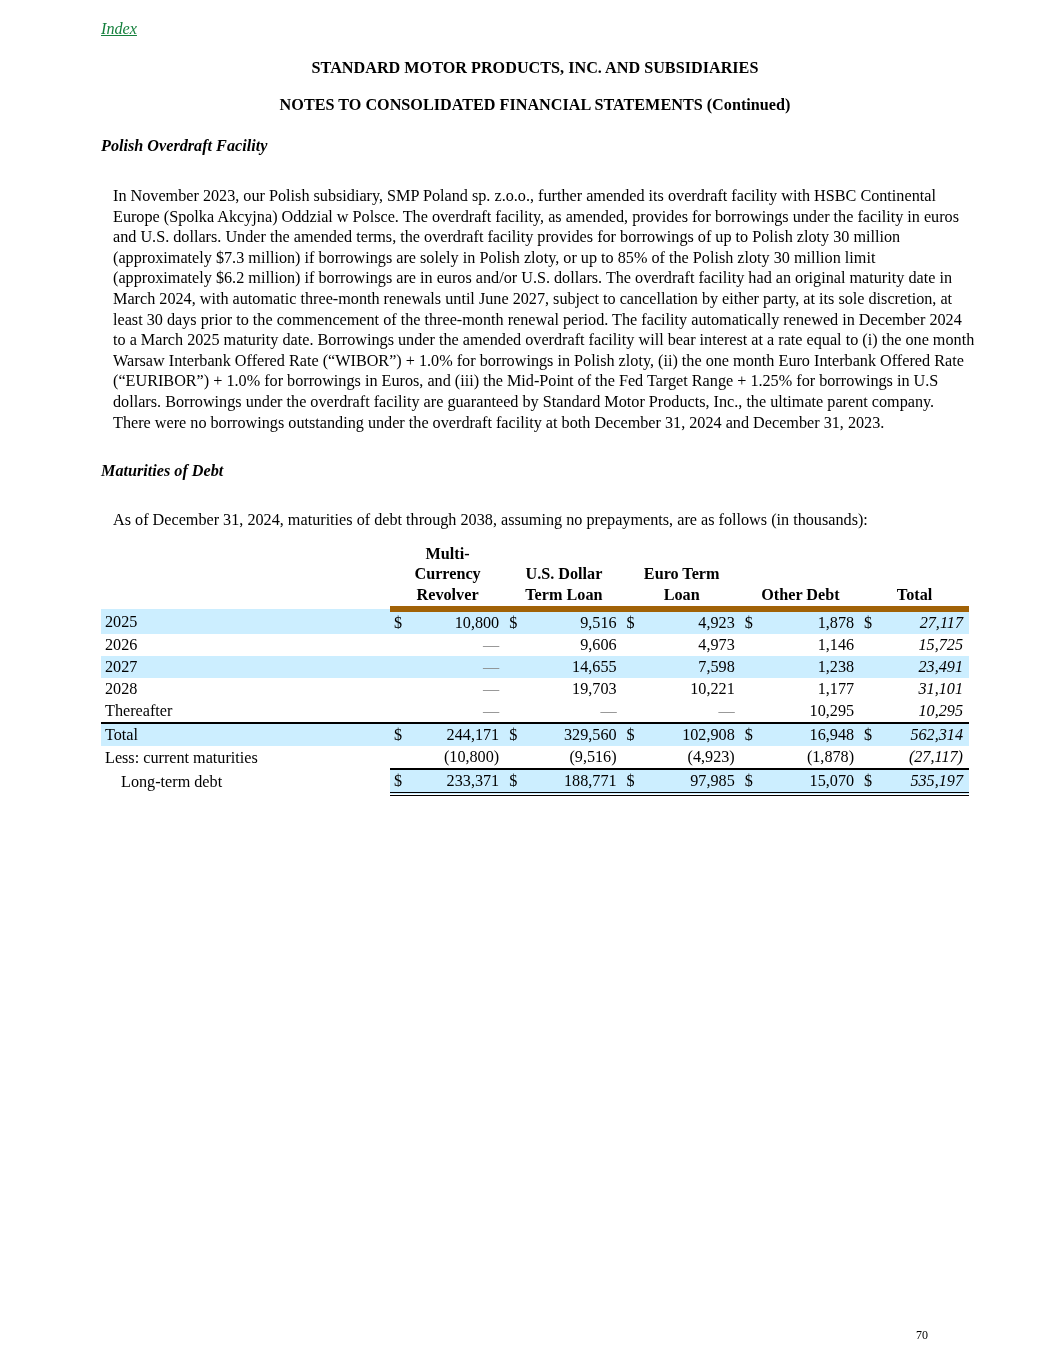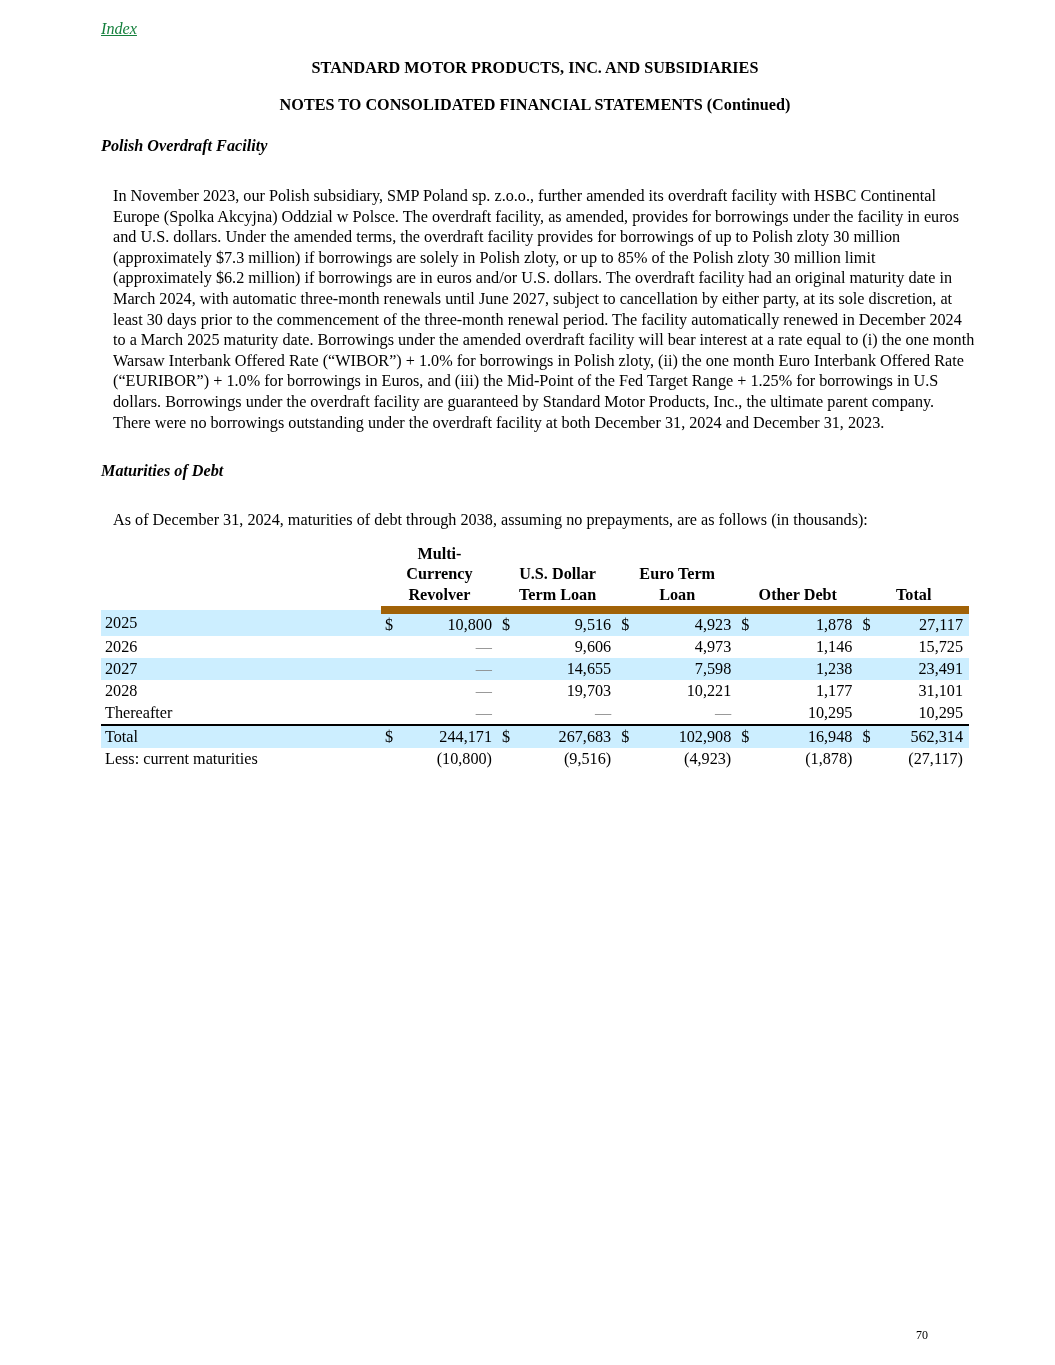--- a/index.html
+++ b/index.html
@@ -83,23 +83,23 @@
       padding-bottom: 1px;
     }
     .debt-table tr.hl td { background: #cceeff; }
     .c-label { width: 284px; padding-left: 4px !important; text-align: left; }
     .c-cur { width: 18px; text-align: left; padding-left: 4px !important; }
     .c-num { text-align: right; padding-right: 6px !important; }
     .c-num1 { width: 92px; }
     .c-num2 { width: 94px; }
     .c-num3 { width: 95px; }
     .c-num4 { width: 96px; }
-    .c-num5 { width: 85px; }
+    .c-num5 { width: 85px; font-style: italic; }
     .dash { color: #888888; }
-    .hdr-underline th.u { border-bottom: 8px solid #a16207; }
+    .hdr-underline th.u { border-bottom: 6px solid #a16207; }
     .debt-table tr.row-first td.u { border-top: 2px solid #000000; }
     .debt-table tr.row-total td { border-top: 2px solid #000000; }
     .debt-table tr.row-lt td.u { border-top: 2px solid #000000; border-bottom: 4px double #000000; }
     .indent { padding-left: 20px !important; }
     .page-number {
       position: absolute;
       top: 1325px;
       left: 0;
       width: 928px;
       text-align: right;
@@ -209,38 +209,51 @@
           <td class="c-cur"></td>
           <td class="c-num c-num4">10,295</td>
           <td class="c-cur"></td>
           <td class="c-num c-num5">10,295</td>
         </tr>
         <tr class="hl row-total">
           <td class="c-label">Total</td>
           <td class="c-cur">$</td>
           <td class="c-num c-num1">244,171</td>
           <td class="c-cur">$</td>
-          <td class="c-num c-num2">267,683</td>
+          <td class="c-num c-num2">329,560</td>
           <td class="c-cur">$</td>
           <td class="c-num c-num3">102,908</td>
           <td class="c-cur">$</td>
           <td class="c-num c-num4">16,948</td>
           <td class="c-cur">$</td>
           <td class="c-num c-num5">562,314</td>
         </tr>
         <tr class="">
           <td class="c-label">Less: current maturities</td>
           <td class="c-cur"></td>
           <td class="c-num c-num1">(10,800)</td>
           <td class="c-cur"></td>
           <td class="c-num c-num2">(9,516)</td>
           <td class="c-cur"></td>
           <td class="c-num c-num3">(4,923)</td>
           <td class="c-cur"></td>
           <td class="c-num c-num4">(1,878)</td>
           <td class="c-cur"></td>
           <td class="c-num c-num5">(27,117)</td>
+        </tr>
+        <tr class="hl row-lt">
+          <td class="c-label indent" style="background: rgb(255, 255, 255);">Long-term debt</td>
+          <td class="c-cur u">$</td>
+          <td class="c-num c-num1 u">233,371</td>
+          <td class="c-cur u">$</td>
+          <td class="c-num c-num2 u">188,771</td>
+          <td class="c-cur u">$</td>
+          <td class="c-num c-num3 u">97,985</td>
+          <td class="c-cur u">$</td>
+          <td class="c-num c-num4 u">15,070</td>
+          <td class="c-cur u">$</td>
+          <td class="c-num c-num5 u">535,197</td>
         </tr>
       </tbody>
   </table>
 </div>
 
 <div class="page-number">70</div>
 
 </body></html>

